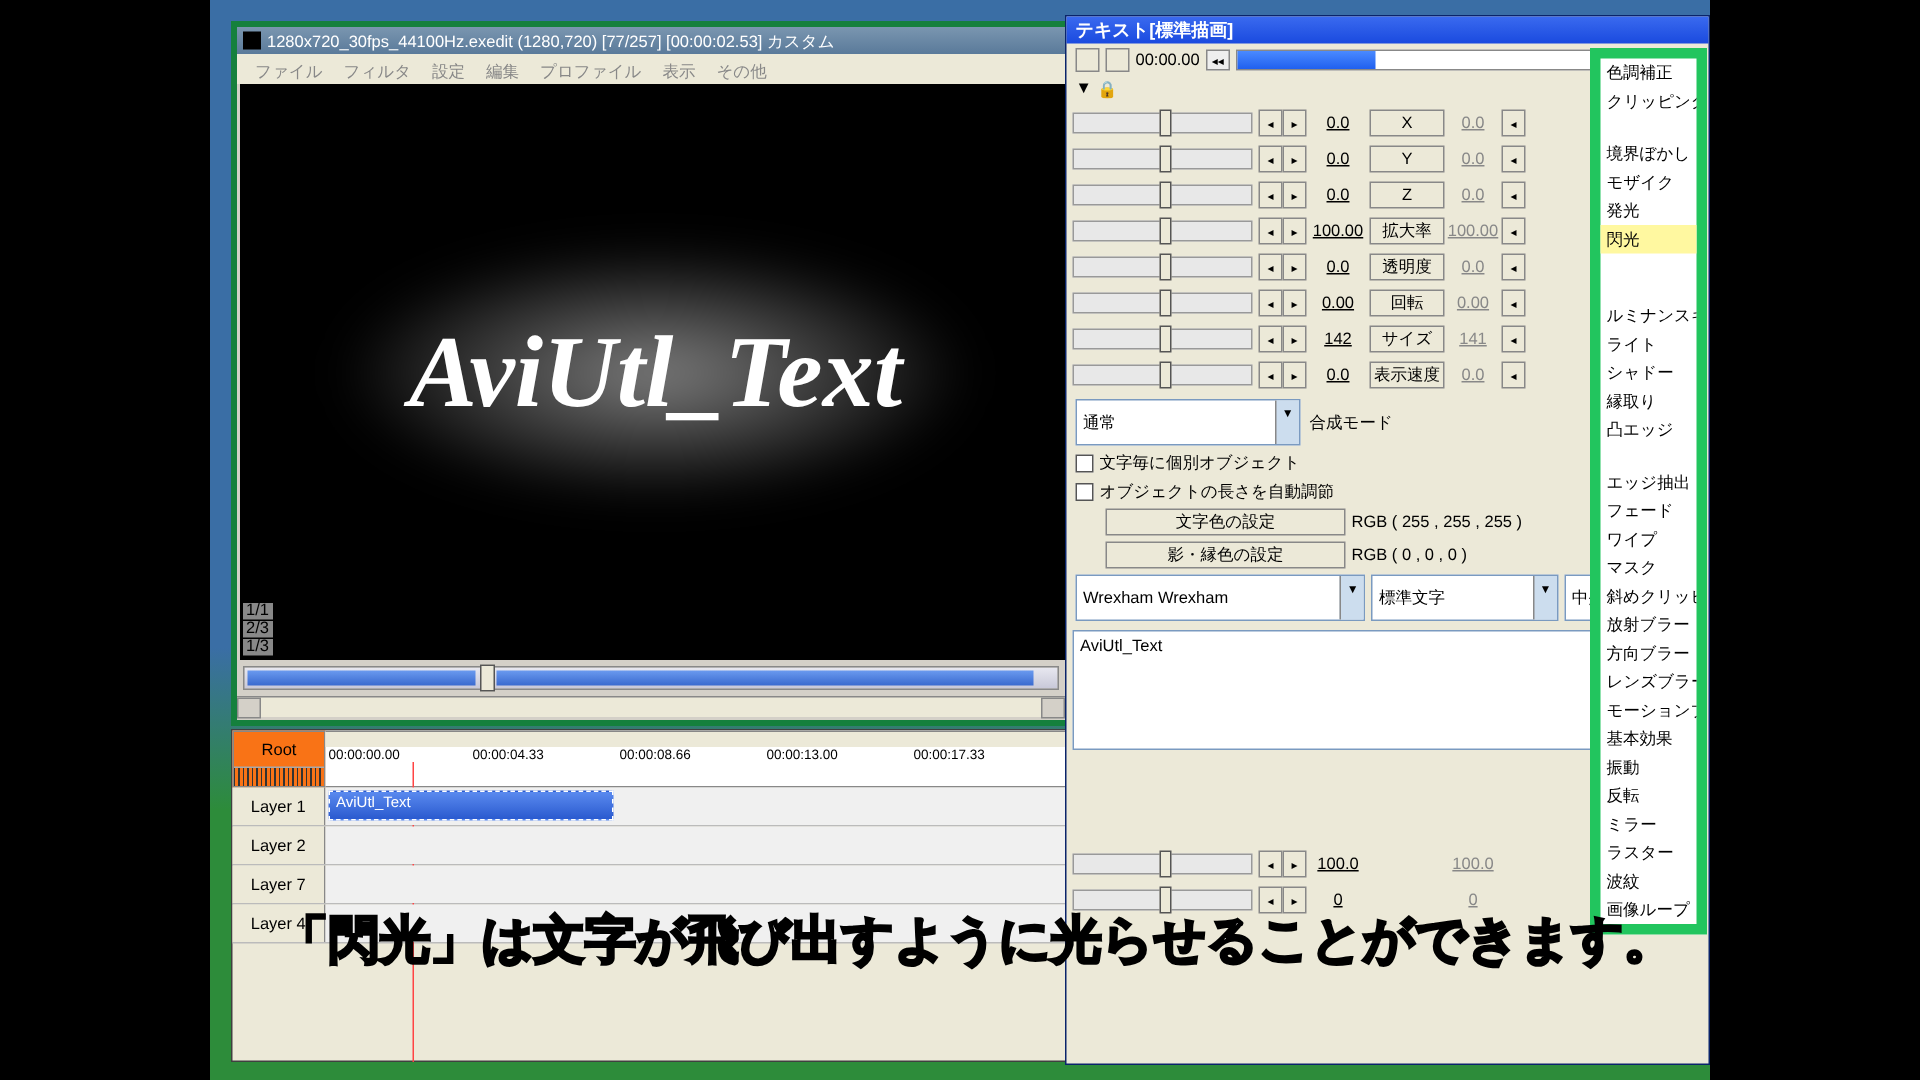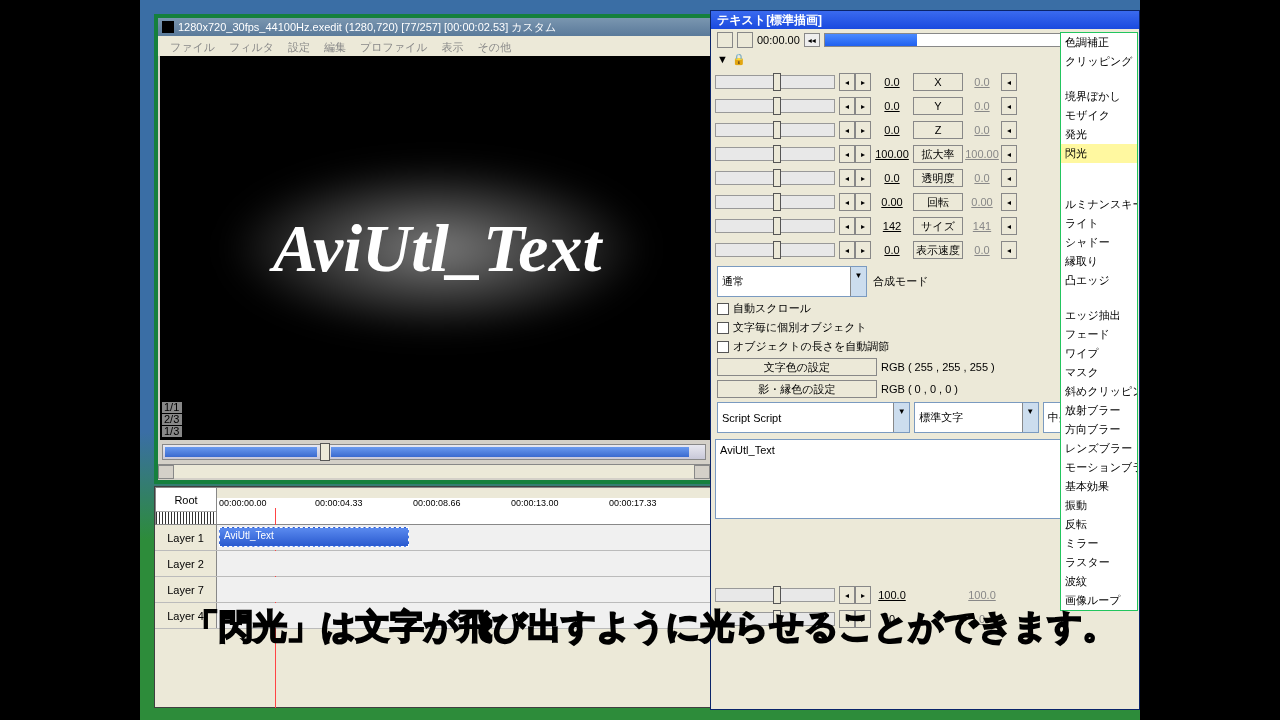--- a/index.html
+++ b/index.html
@@ -22,21 +22,21 @@
 .seek-fill{position:absolute;left:2px;top:2px;height:10px;background:linear-gradient(#6a9aef,#3a6acf);width:28%;}
 .seek-fill2{position:absolute;left:31%;top:2px;height:10px;background:linear-gradient(#6a9aef,#3a6acf);width:66%;}
 .seek-thumb{position:absolute;left:29%;top:-2px;width:10px;height:18px;background:#ece9d8;border:1px solid #555;}
 .hscroll{height:14px;background:#ece9d8;border-top:1px solid #888;position:relative;}
 .hscroll::before,.hscroll::after{content:"";position:absolute;width:14px;height:12px;background:#d4d0c8;border:1px solid #888;top:0;}
 .hscroll::before{left:0;}.hscroll::after{right:0;}
 
 .tl-win{position:absolute;left:154px;top:486px;width:560px;height:222px;background:#ece9d8;border:1px solid #404040;}
 .tl-title{height:16px;background:linear-gradient(#7a96df,#4a6abf);color:#fff;padding:0 4px;font-size:11px;display:flex;align-items:center;}
 .tl-head{display:flex;height:38px;}
-.root-cell{width:62px;border:1px solid #888;background:#ffffff;display:flex;flex-direction:column;}
+.root-cell{width:62px;border:1px solid #888;background:#f97316;display:flex;flex-direction:column;}
 .root-btn{flex:1;display:flex;align-items:center;justify-content:center;border-bottom:1px solid #aaa;}
 .ruler{flex:1;background:#fff;border:1px solid #888;border-left:none;font-size:9px;position:relative;}
 .ruler .sbar{height:10px;background:#ece9d8;}
 .ruler .ticks{position:relative;height:14px;}
 .ruler .t{position:absolute;top:0;font-size:9px;color:#000;}
 .ruler .line{position:absolute;top:10px;width:1px;height:200px;background:#f44;left:58px;}
 .layers{}
 .layer-row{display:flex;height:26px;border-bottom:1px solid #bbb;}
 .layer-lbl{width:62px;background:#ece9d8;border-right:1px solid #888;display:flex;align-items:center;justify-content:center;}
 .layer-track{flex:1;background:#f0f0f0;position:relative;}
@@ -57,25 +57,25 @@
 .psl .th{position:absolute;top:-3px;left:48%;width:8px;height:18px;background:#ece9d8;border:1px solid #555;}
 .arr{width:16px;height:18px;background:#ece9d8;border:1px solid #888;display:flex;align-items:center;justify-content:center;font-size:8px;}
 .val{width:42px;text-align:center;text-decoration:underline;font-size:11px;}
 .plbl{width:50px;height:18px;background:#ece9d8;border:1px solid #888;text-align:center;line-height:16px;font-size:11px;}
 .val2{width:38px;text-align:center;color:#888;text-decoration:underline;font-size:11px;}
 .combo{height:31px;background:#fff;border:1px solid #7a9ac0;display:flex;align-items:center;padding:0 4px;position:relative;}
 .combo .dd{position:absolute;right:0;top:0;width:16px;height:100%;background:#cde;border-left:1px solid #888;text-align:center;font-size:8px;line-height:18px;}
 .chk-row{padding:2px 6px;display:flex;align-items:center;gap:4px;font-size:11px;}
 .chk{width:12px;height:12px;border:1px solid #555;background:#fff;}
 .btn-row{display:flex;padding:2px 6px;gap:4px;align-items:center;}
-.wbtn{flex:0 0 160px;height:18px;background:#ece9d8;border:1px solid #888;text-align:center;line-height:16px;}
+.wbtn{flex:0 0 160px;height:18px;background:#ece9d8;border:1px solid #888;text-align:center;line-height:16px;margin-left:20px;}
 .rgb{font-size:11px;}
 .txt-area{margin:4px;height:80px;background:#fff;border:1px solid #7a9ac0;padding:4px;font-size:11px;}
 
-.fx-list{position:absolute;left:1060px;top:32px;width:78px;background:#fff;border:1px solid #22c55e;z-index:50;font-size:11px;}
+.fx-list{position:absolute;left:1060px;top:32px;width:78px;background:#fff;border:7px solid #22c55e;z-index:50;font-size:11px;}
 .fx-list div{padding:2px 4px;white-space:nowrap;overflow:hidden;}
 .fx-list .hl{background:#fff8a0;}
 .caption{position:absolute;left:185px;bottom:70px;font-size:34px;font-weight:bold;color:#fff;-webkit-text-stroke:2px #000;white-space:nowrap;z-index:100;}
 .end-time{position:absolute;right:150px;top:38px;font-size:11px;color:#000;}
 </style>
 </head>
 <body>
 
 <div class="desk"></div>
 <div class="right-black"></div>
@@ -259,41 +259,37 @@
     </div>
   <div style="display:flex;padding:2px 6px;gap:6px;align-items:center;">
     <div class="combo" style="width:150px">
         <span>通常</span>
         <div class="dd">▼</div>
       </div>
     <span>合成モード</span>
   </div>
   <div class="chk-row">
       <div class="chk"></div>
-      <span>自動スクロール</span>
-    </div>
-  <div class="chk-row">
-      <div class="chk"></div>
       <span>文字毎に個別オブジェクト</span>
     </div>
   <div class="chk-row">
       <div class="chk"></div>
       <span>オブジェクトの長さを自動調節</span>
     </div>
   <div class="btn-row">
       <div class="wbtn">文字色の設定</div>
       <span class="rgb">RGB ( 255 , 255 , 255 )</span>
     </div>
   <div class="btn-row">
       <div class="wbtn">影・縁色の設定</div>
       <span class="rgb">RGB ( 0 , 0 , 0 )</span>
     </div>
   <div style="display:flex;gap:4px;padding:2px 6px;">
     <div class="combo" style="flex:1.6">
-        <span>Script Script</span>
+        <span>Wrexham Wrexham</span>
         <div class="dd">▼</div>
       </div>
     <div class="combo" style="flex:1">
         <span>標準文字</span>
         <div class="dd">▼</div>
       </div>
     <div class="combo" style="flex:0.7">
         <span>中央揃え</span>
         <div class="dd">▼</div>
       </div>

